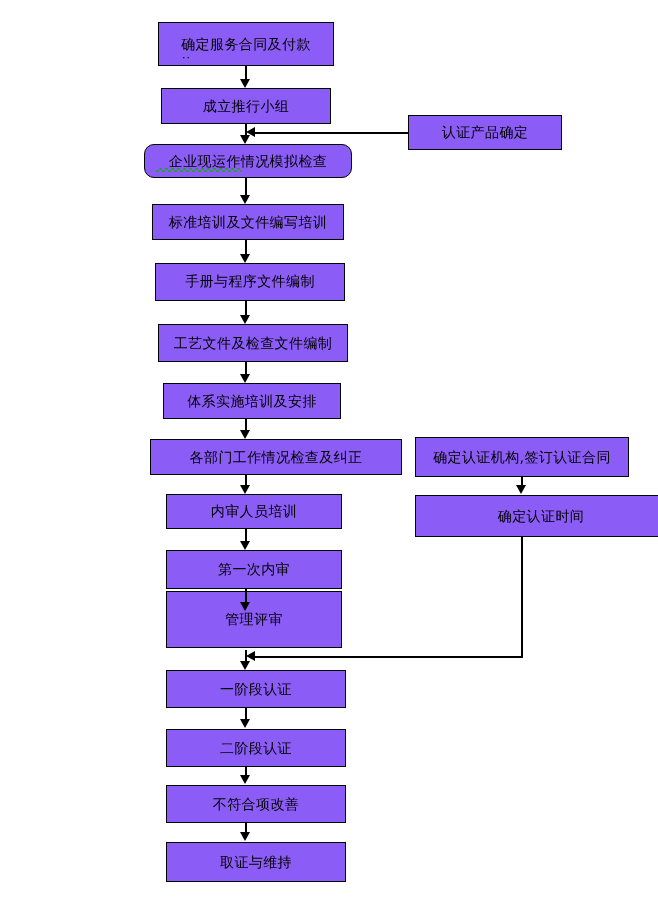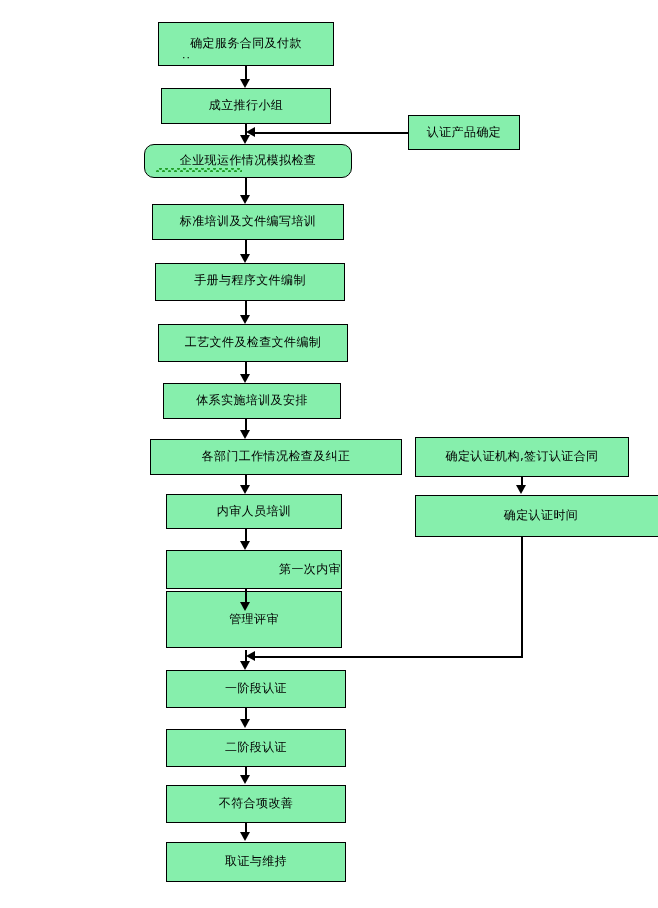--- a/index.html
+++ b/index.html
@@ -14,27 +14,27 @@
     position: relative;
     width: 658px;
     height: 908px;
     background: #ffffff;
     overflow: hidden;
   }
   .node {
     position: absolute;
     box-sizing: border-box;
     border: 1.6px solid #000000;
-    background: #86efac;
+    background: #8b5cf6;
     display: flex;
     align-items: center;
     justify-content: center;
     text-align: center;
     color: #000000;
-    font-size: 12px;
+    font-size: 14px;
     line-height: 1.15;
     letter-spacing: 0.4px;
     font-family: "DejaVu Sans", "Liberation Sans", sans-serif;
     white-space: nowrap;
   }
   .node .label {
     display: inline-block;
   }
   
   .squiggle {
@@ -118,21 +118,21 @@
   </div>
 
   <div class="node" style="left:150px; top:439px; width:252px; height:36px;">
     <span class="label">各部门工作情况检查及纠正</span>
   </div>
 
   <div class="node" style="left:166px; top:494px; width:176px; height:35px;">
     <span class="label">内审人员培训</span>
   </div>
 
-  <div class="node" style="left:166px; top:550px; width:176px; height:39px;justify-content:flex-end;">
+  <div class="node" style="left:166px; top:550px; width:176px; height:39px;">
     <span class="label">第一次内审</span>
   </div>
 
   <div class="node" style="left:166px; top:591px; width:176px; height:57px;">
     <span class="label">管理评审</span>
   </div>
 
   <div class="node" style="left:166px; top:670px; width:180px; height:38px;">
     <span class="label">一阶段认证</span>
   </div>
@@ -142,21 +142,21 @@
   </div>
 
   <div class="node" style="left:166px; top:785px; width:180px; height:38px;">
     <span class="label">不符合项改善</span>
   </div>
 
   <div class="node" style="left:166px; top:842px; width:180px; height:40px;">
     <span class="label">取证与维持</span>
   </div>
 
-  <div class="node" style="left:408px; top:115px; width:112px; height:35px;">
+  <div class="node" style="left:408px; top:115px; width:154px; height:35px;">
     <span class="label">认证产品确定</span>
   </div>
 
   <div class="node" style="left:415px; top:437px; width:214px; height:40px;">
     <span class="label">确定认证机构,签订认证合同</span>
   </div>
 
   <div class="node" style="left:415px; top:495px; width:252px; height:42px;">
     <span class="label">确定认证时间</span>
   </div>

